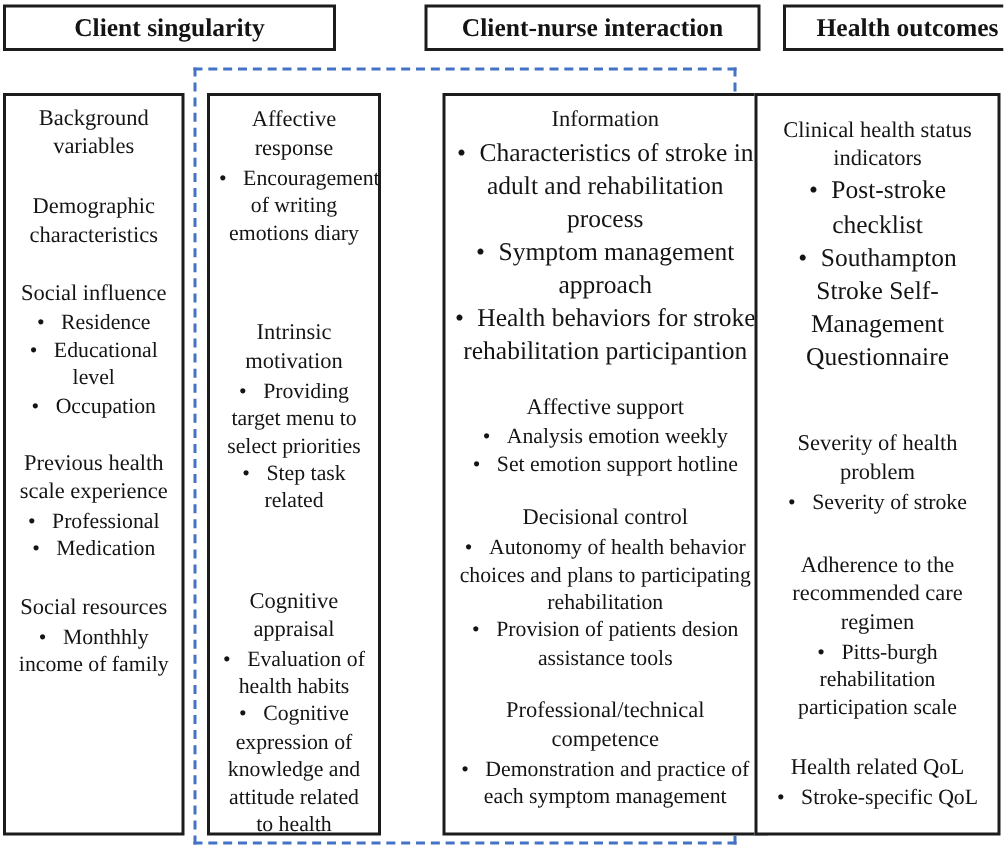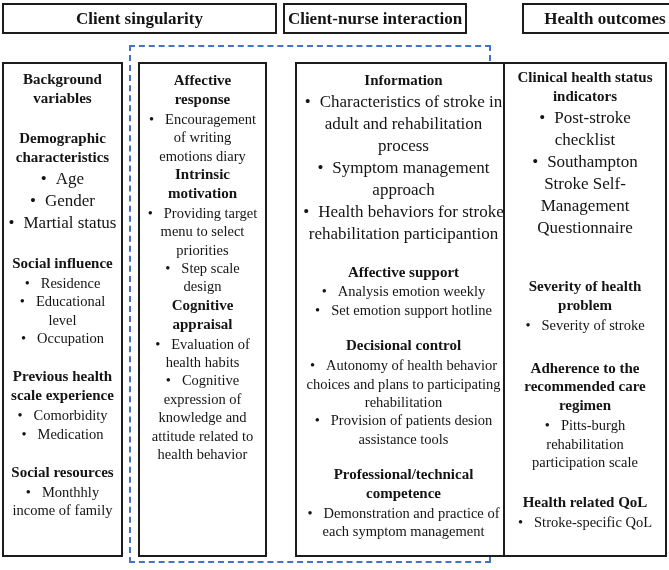--- a/index.html
+++ b/index.html
@@ -18,22 +18,22 @@
     top: 3px;
     height: 31px;
     border: 2px solid var(--box-border, #1c1c1c);
     background: #fff;
     display: flex;
     align-items: center;
     justify-content: center;
     font-weight: bold;
     font-size: 17px;
   }
-  .hdr-0 { left: 2px;   width: 275px; }
-  .hdr-1 { left: 283px; width: 184px; }
+  .hdr-0 { left: 2px;   width: 222px; }
+  .hdr-1 { left: 283px; width: 224px; }
   .hdr-2 { left: 522px; width: 166px; }
 
   .dashed-outline {
     position: absolute;
     left: 129px;
     top: 45px;
     width: 362px;
     height: 518px;
     border: 2px dashed var(--dashed-border, #4472c4);
     background: transparent;
@@ -44,46 +44,46 @@
     top: 62px;
     height: 495px;
     border: 2px solid var(--box-border, #1c1c1c);
     background: #fff;
     display: flex;
     flex-direction: column;
     align-items: stretch;
     overflow: hidden;
   }
   .col-1 { left: 2px;   width: 121px; padding: 6px 3px; }
-  .col-2 { left: 138px; width: 129px; padding: 7px 6px; }
+  .col-2 { left: 138px; width: 116px; padding: 7px 6px; }
   .col-3 { left: 295px; width: 217px; padding: 7px 6px; }
-  .col-4 { left: 503px; width: 164px; padding: 4px 4px; }
+  .col-4 { left: 503px; width: 164px; padding: 4px 4px; justify-content: center; }
 
   .section { text-align: center; }
   .section-title {
-    font-weight: bold;
+    font-weight: normal;
     font-size: 15px;
     line-height: 1.26;
     text-align: center;
   }
   .bullets { margin-top: 1px; }
   .bullet {
     font-size: 14.5px;
     line-height: 1.27;
     text-align: center;
   }
   .bullets.small .bullet {
     font-size: 17px;
     line-height: 1.3;
   }
   .dot { margin-right: 11px; }
   .bullets.small .dot { margin-right: 9px; }
 
   .col-1 .section + .section { margin-top: 20px; }
-  .col-2 .section + .section { }
+  .col-2 .section + .section { margin-top: 48px; }
   .col-3 .section + .section { margin-top: 17px; }
   .col-4 .section + .section { margin-top: 30px; }
   .col-4 .section:nth-child(2) { margin-top: 38px; }
   .col-4 .section:nth-child(3) { margin-top: 24px; }
   .col-4 .section:nth-child(4) { margin-top: 22px; }
 </style>
 </head>
 <body>
 
 <div class="page">
@@ -101,40 +101,35 @@
   <div class="dashed-outline"></div>
 
   <div class="col col-1">
     <div class="section">
       <div class="section-title">Background variables</div>
       <div class="bullets"></div>
     </div>
 
     <div class="section">
       <div class="section-title">Demographic characteristics</div>
-      <div class="bullets small">
-          <div class="bullet"><span class="dot">•</span><span>Age</span></div>
-          <div class="bullet"><span class="dot">•</span><span>Gender</span></div>
-          <div class="bullet"><span class="dot">•</span><span>Martial status</span></div>
-        </div>
     </div>
 
     <div class="section">
       <div class="section-title">Social influence</div>
       <div class="bullets">
           <div class="bullet"><span class="dot">•</span><span>Residence</span></div>
           <div class="bullet"><span class="dot">•</span><span>Educational level</span></div>
           <div class="bullet"><span class="dot">•</span><span>Occupation</span></div>
         </div>
     </div>
 
     <div class="section">
       <div class="section-title">Previous health scale experience</div>
       <div class="bullets">
-          <div class="bullet"><span class="dot">•</span><span>Comorbidity</span></div>
+          <div class="bullet"><span class="dot">•</span><span>Professional</span></div>
           <div class="bullet"><span class="dot">•</span><span>Medication</span></div>
         </div>
     </div>
 
     <div class="section">
       <div class="section-title">Social resources</div>
       <div class="bullets">
           <div class="bullet"><span class="dot">•</span><span>Monthhly income of family</span></div>
         </div>
     </div>
@@ -144,21 +139,21 @@
       <div class="section-title">Affective response</div>
       <div class="bullets">
           <div class="bullet"><span class="dot">•</span><span>Encouragement of writing emotions diary</span></div>
         </div>
     </div>
 
     <div class="section">
       <div class="section-title">Intrinsic motivation</div>
       <div class="bullets">
           <div class="bullet"><span class="dot">•</span><span>Providing target menu to select priorities</span></div>
-          <div class="bullet"><span class="dot">•</span><span>Step scale design</span></div>
+          <div class="bullet"><span class="dot">•</span><span>Step task related</span></div>
         </div>
     </div>
 
     <div class="section">
       <div class="section-title">Cognitive appraisal</div>
       <div class="bullets">
           <div class="bullet"><span class="dot">•</span><span>Evaluation of health habits</span></div>
           <div class="bullet"><span class="dot">•</span><span>Cognitive expression of knowledge and attitude related to health behavior</span></div>
         </div>
     </div>

